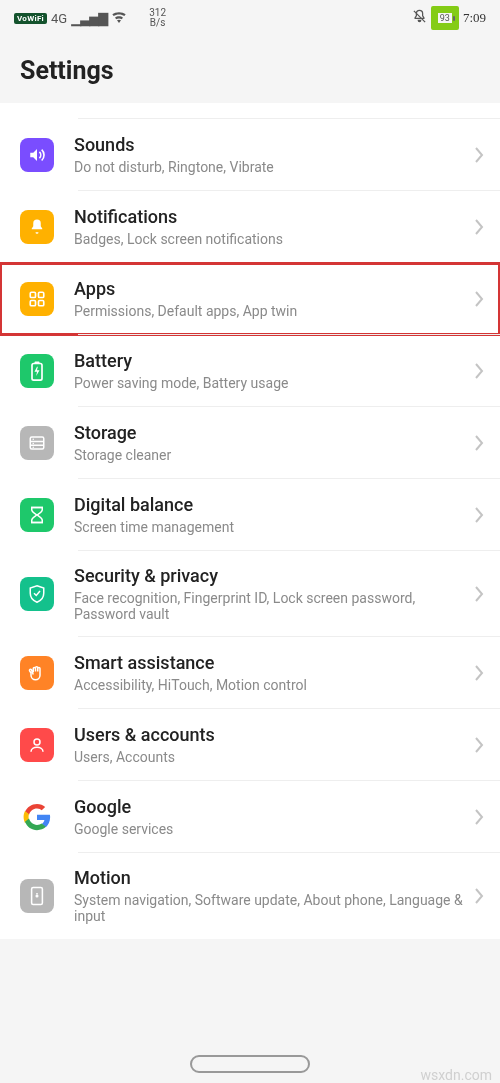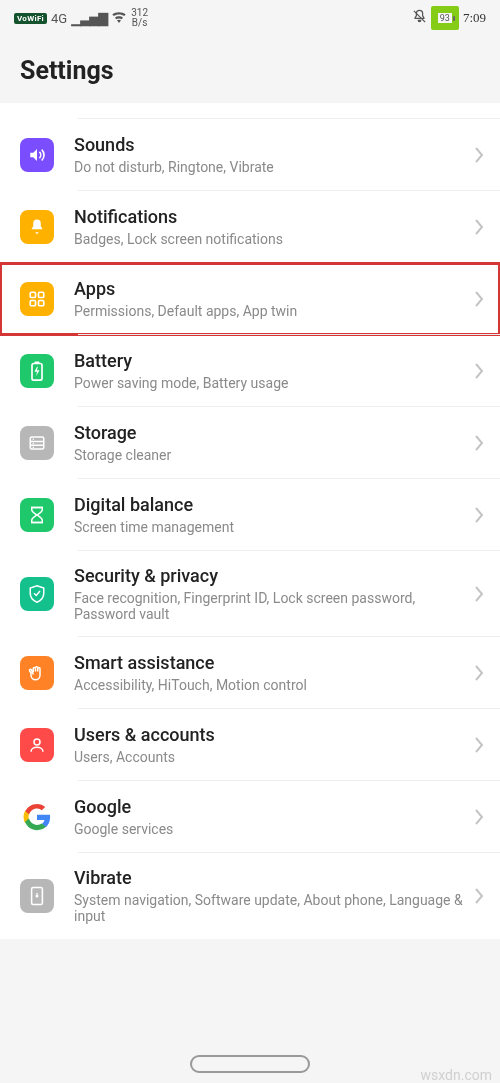--- a/index.html
+++ b/index.html
@@ -23,21 +23,21 @@
       background: #f5f5f5;
     }
     .status-left, .status-right { display: flex; align-items: center; gap: 4px; }
     .vowifi {
       background: #14532d; color: #fff; font-size: 8px; font-weight: 700;
       padding: 1px 3px; border-radius: 2px; letter-spacing: 0.3px;
     }
     .sig-4g { font-size: 9px; line-height: 9px; display: flex; flex-direction: column; align-items: center; }
     .sig-bars { display: inline-block; font-size: 13px; letter-spacing: -1px; vertical-align: middle; }
     .wifi { font-size: 14px; }
-    .netspeed { font-size: 10px; line-height: 10px; display: flex; flex-direction: column; align-items: center; color:#555; }
+    .netspeed { font-size: 10px; line-height: 10px; display: flex; flex-direction: column; align-items: center; color:#555;margin-left:18px; }
     .mute { font-size: 14px; }
     .batt { display: inline-flex; align-items: center; gap: 2px; font-size: 11px; }
     .batt-shell {
       border: 7px solid #84cc16; border-radius: 2px; padding: 0 2px;
       font-size: 9px; position: relative;
     }
     .batt-shell::after {
       content: ""; position: absolute; right: -3px; top: 3px;
       width: 2px; height: 5px; background: #666; border-radius: 1px;
     }
@@ -357,21 +357,21 @@
 
   <div class="row">
     <span class="icon-box bg-gray">
       <svg width="16" height="20" viewBox="0 0 20 26" fill="none" stroke="#fff" stroke-width="2">
           <rect x="3" y="2" width="14" height="22" rx="2"></rect>
           <circle cx="10" cy="13" r="1" fill="#fff"></circle>
           <line x1="10" y1="9" x2="10" y2="11"></line>
         </svg>
     </span>
     <div class="body">
-      <div class="title">Vibrate</div>
+      <div class="title">Motion</div>
       <div class="subtitle">System navigation, Software update, About phone, Language &amp; input</div>
     </div>
     <span class="chev">
       <svg width="10" height="16" viewBox="0 0 10 16">
           <path d="M2 1l6 7-6 7" fill="none" stroke="#c4c4c4" stroke-width="2"></path>
         </svg>
     </span>
   </div>
 
 </div>

